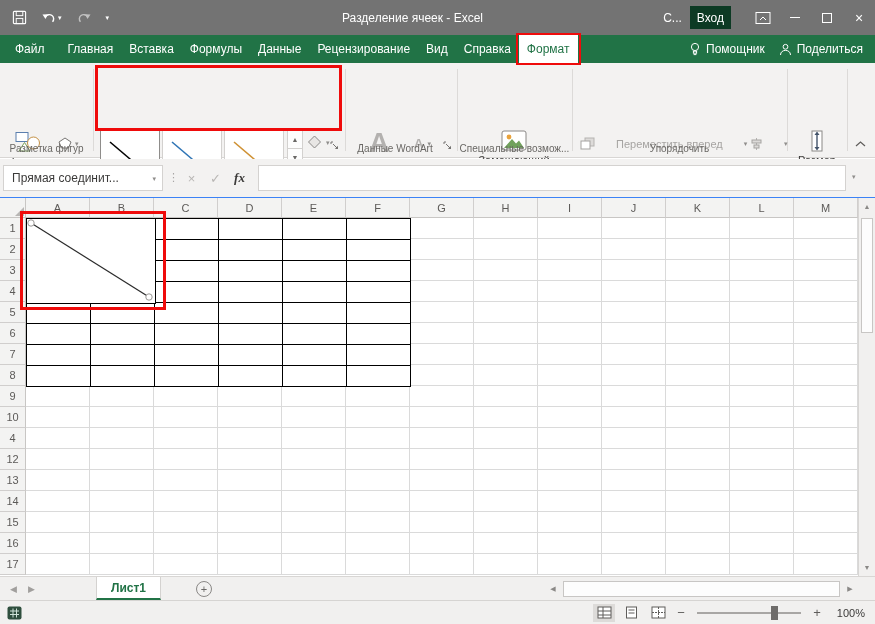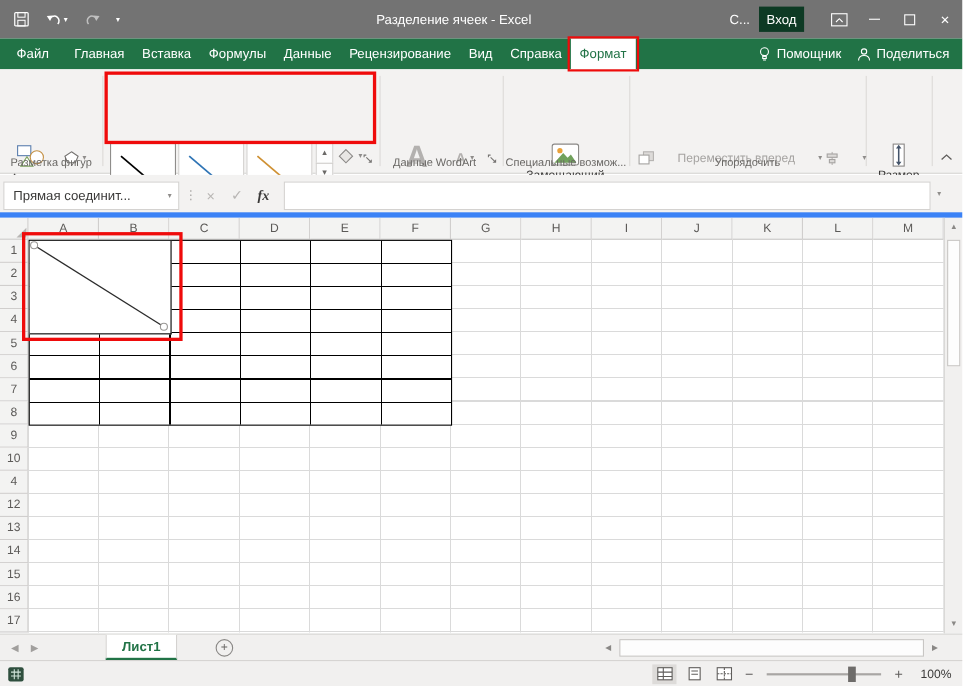--- a/index.html
+++ b/index.html
@@ -45,21 +45,21 @@
   .gal-bar { display:block; width:8px; height:1px; background:#6a6866; margin-bottom:1px; }
   .icon-drop { position:absolute; display:flex; align-items:center; gap:4px; height:20px; }
   .dis { color:#a6a4a2; }
   .wa-A { font-size:28px; color:#b3b1af; line-height:1; font-weight:bold; }
   .wa-mini { font-size:13px; color:#b3b1af; font-weight:bold; line-height:1; }
   .arr-row { position:absolute; display:flex; align-items:center; gap:21px; height:19px; white-space:nowrap; }
   .launcher { position:absolute; bottom:4px; }
   .collapse { position:absolute; right:9px; bottom:8px; }
 
   
-  .formula-row { position:absolute; top:159px; left:0; right:0; height:39px; background:#f3f2f1; border-bottom:5px solid #3b82f6; }
+  .formula-row { position:absolute; top:159px; left:0; right:0; height:39px; background:#f3f2f1; border-bottom:1px solid #3b82f6; }
   .namebox { position:absolute; left:3px; top:6px; width:160px; height:26px; background:#fff; border:1px solid #d4d2d0; display:flex; align-items:center; font-size:12px; padding:0 6px 0 8px; color:#3b3a39; }
   .namebox .caret { margin-left:auto; }
   .fdots { position:absolute; left:168px; top:12px; color:#a8a6a4; font-size:11px; }
   .fbtn { position:absolute; top:6px; width:23px; height:26px; display:flex; align-items:center; justify-content:center; font-size:13px; }
   .fx { font-family:"Liberation Serif", serif; font-style:italic; font-weight:bold; color:#3b3a39; }
   .gray { color:#b8b6b4; }
   .finput { position:absolute; left:258px; top:6px; width:588px; height:26px; background:#fff; border:1px solid #d4d2d0; }
   .fexpand { position:absolute; left:852px; top:14px; }
 
   

